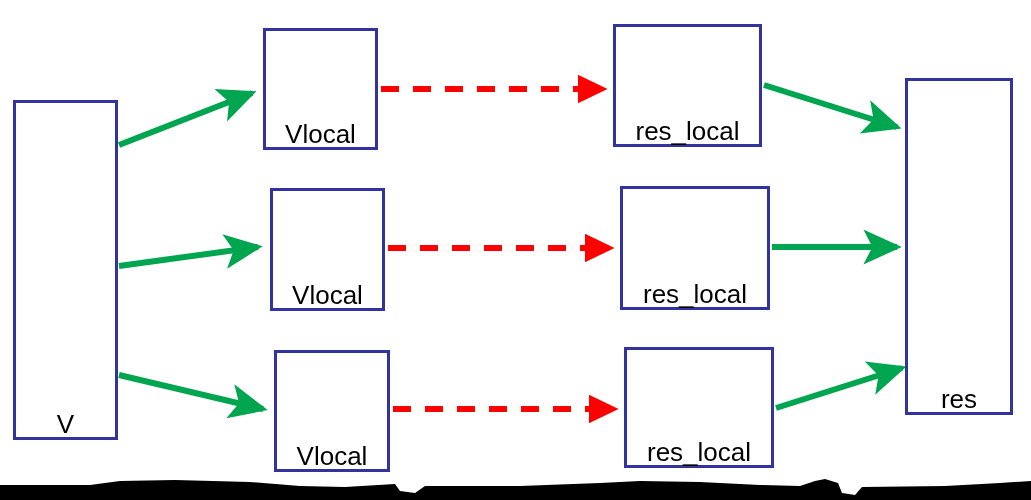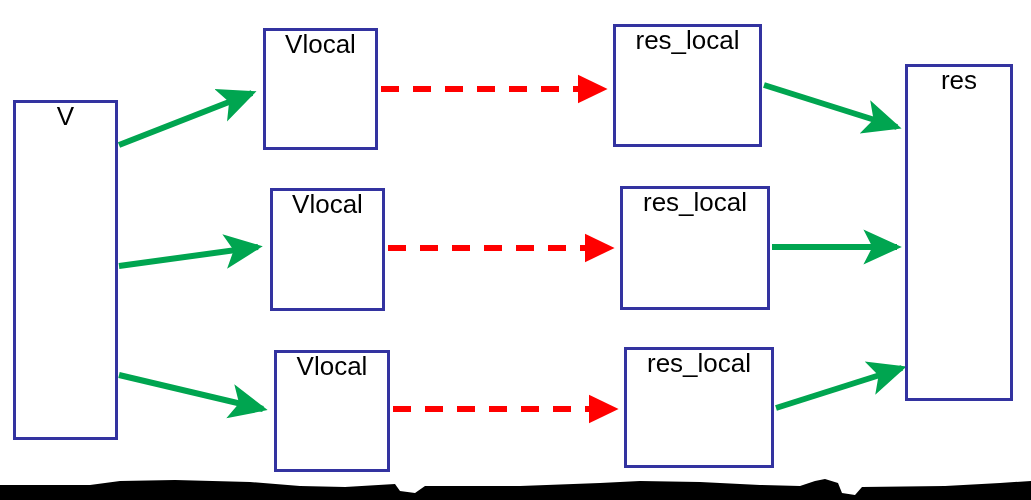--- a/index.html
+++ b/index.html
@@ -21,32 +21,32 @@
     top: 0;
     width: 1031px;
     height: 500px;
   }
   .node-box {
     position: absolute;
     box-sizing: border-box;
     border: 3px solid #3333a0;
     background: #ffffff;
     display: flex;
-    align-items: flex-start;
+    align-items: flex-end;
     justify-content: center;
   }
   .node-label {
     font-family: "Liberation Sans", sans-serif;
     font-size: 26px;
     color: #000000;
     line-height: 1;
     white-space: nowrap;
   }
   .v-box { left: 13px;  top: 100px; width: 105px; height: 340px; }
-  .res-box { left: 905px; top: 64px;  width: 108px; height: 337px; }
+  .res-box { left: 905px; top: 78px;  width: 108px; height: 337px; }
 
   .vlocal-1 { left: 263px; top: 28px;  width: 115px; height: 122px; }
   .vlocal-2 { left: 270px; top: 188px; width: 115px; height: 123px; }
   .vlocal-3 { left: 274px; top: 350px; width: 116px; height: 122px; }
 
   .reslocal-1 { left: 613px; top: 24px;  width: 149px; height: 123px; }
   .reslocal-2 { left: 620px; top: 186px; width: 150px; height: 124px; }
   .reslocal-3 { left: 624px; top: 347px; width: 150px; height: 121px; }
 
   .bottom-band {

